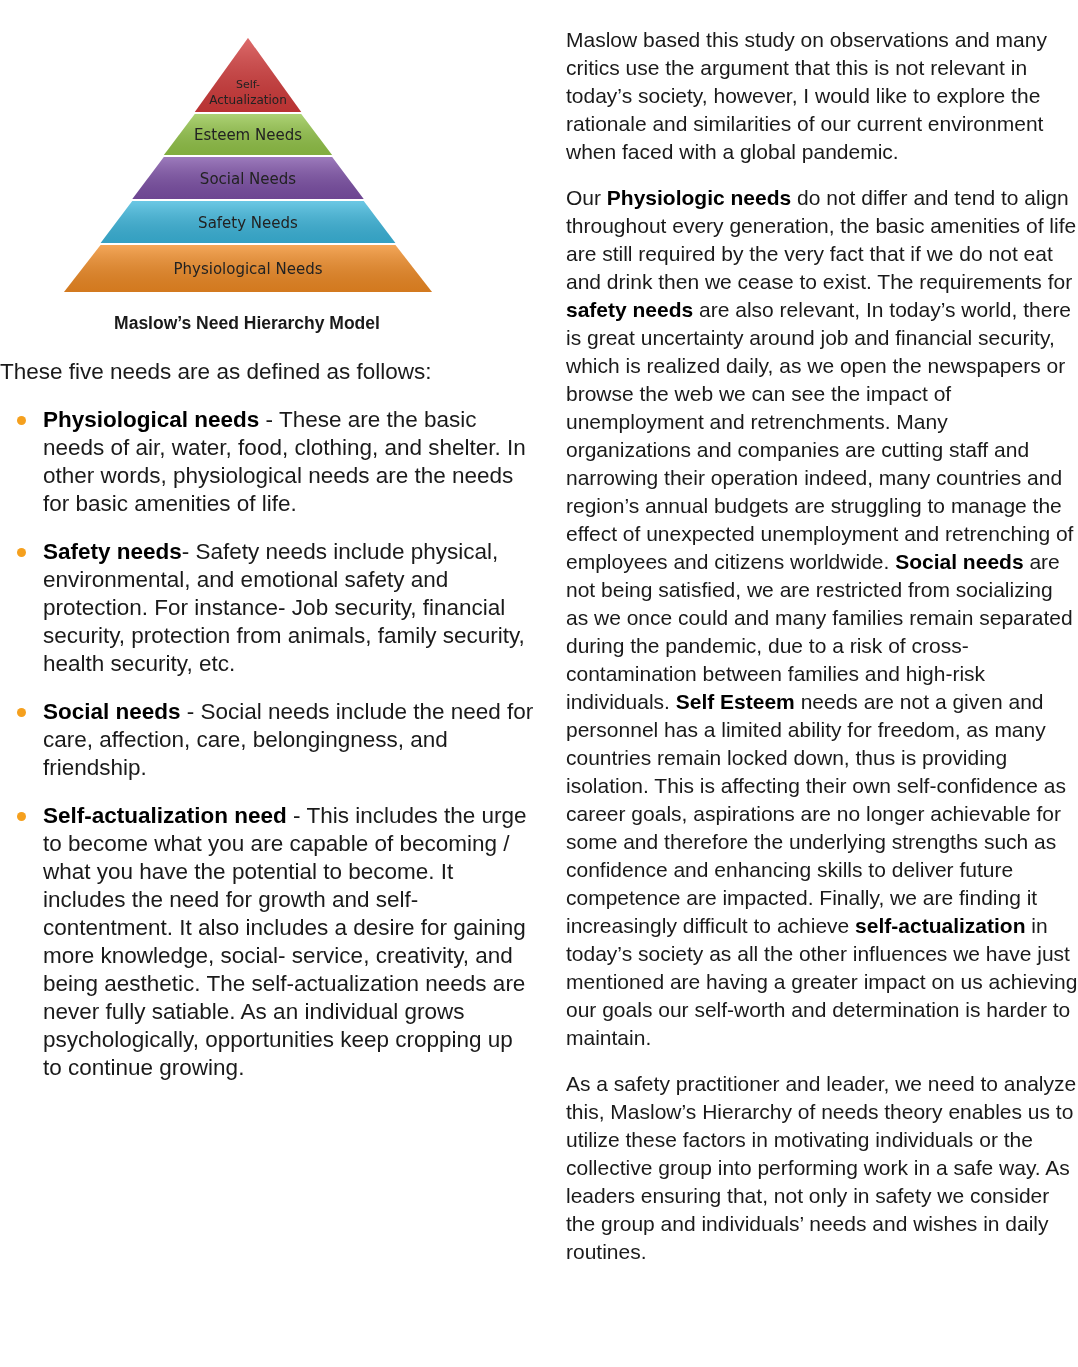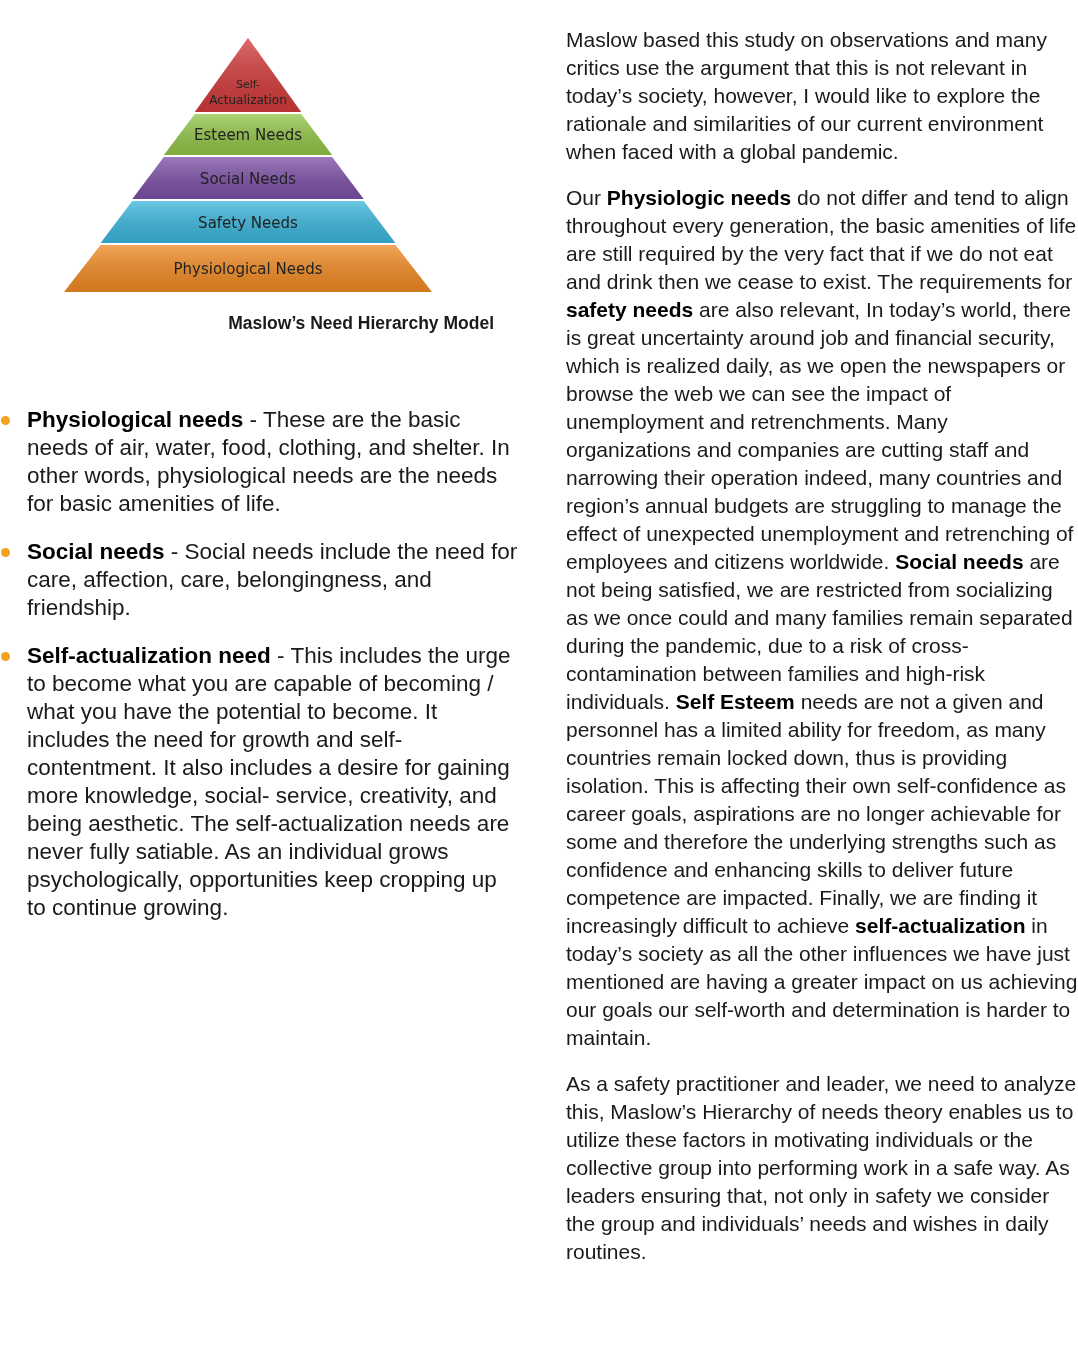--- a/index.html
+++ b/index.html
@@ -17,27 +17,27 @@
     }
     .figure {
       position: relative; width: 520px; height: 340px;
     }
     .pyramid {
       position: absolute; left: 64px; top: 30px; width: 368px; height: 256px;
     }
     .pyramid svg { width: 100%; height: 100%; display: block; }
     .caption {
       position: absolute; left: 0; width: 494px; top: 305px;
-      text-align: right; font-weight: bold; font-size: 17.5px;
+      text-align: center; font-weight: bold; font-size: 17.5px;
     }
     .intro {
       position: absolute; left: 0; top: 350px; font-size: 22.5px; line-height: 28px; white-space: nowrap;
     }
     ul.needs {
-      position: absolute; left: 0; top: 398px; width: 520px; list-style: none;
+      position: absolute; left: 16px; top: 398px; width: 520px; list-style: none;
     }
     ul.needs li {
       position: relative; padding-left: 27px; font-size: 22.5px; line-height: 28px; margin-bottom: 20px;
     }
     ul.needs li .bullet {
       position: absolute; left: 1px; top: 10px; width: 9px; height: 9px; border-radius: 50%;
       background: #f5a01e;
     }
     .right p {
       font-size: 21px; line-height: 28px; margin-bottom: 18px;
@@ -74,25 +74,30 @@
           <text x="184" y="102" font-size="15">Esteem Needs</text>
           <text x="184" y="146" font-size="15">Social Needs</text>
           <text x="184" y="190" font-size="15">Safety Needs</text>
           <text x="184" y="236" font-size="15">Physiological Needs</text>
         </g>
       </svg>
     </div>
     <div class="caption">Maslow’s Need Hierarchy Model</div>
   </div>
 
+  <div class="intro">These five needs are as defined as follows:</div>
 
   <ul class="needs">
     <li>
       <span class="bullet"></span>
       <b>Physiological needs</b><span> - These are the basic needs of air, water, food, clothing, and shelter. In other words, physiological needs are the needs for basic amenities of life.</span>
+    </li>
+    <li>
+      <span class="bullet"></span>
+      <b>Safety needs</b><span>- Safety needs include physical, environmental, and emotional safety and protection. For instance- Job security, financial security, protection from animals, family security, health security, etc.</span>
     </li>
     <li>
       <span class="bullet"></span>
       <b>Social needs</b><span> - Social needs include the need for care, affection, care, belongingness, and friendship.</span>
     </li>
     <li>
       <span class="bullet"></span>
       <b>Self-actualization need</b><span> - This includes the urge to become what you are capable of becoming / what you have the potential to become. It includes the need for growth and self-contentment. It also includes a desire for gaining more knowledge, social- service, creativity, and being aesthetic. The self-actualization needs are never fully satiable. As an individual grows psychologically, opportunities keep cropping up to continue growing.</span>
     </li>
   </ul>

